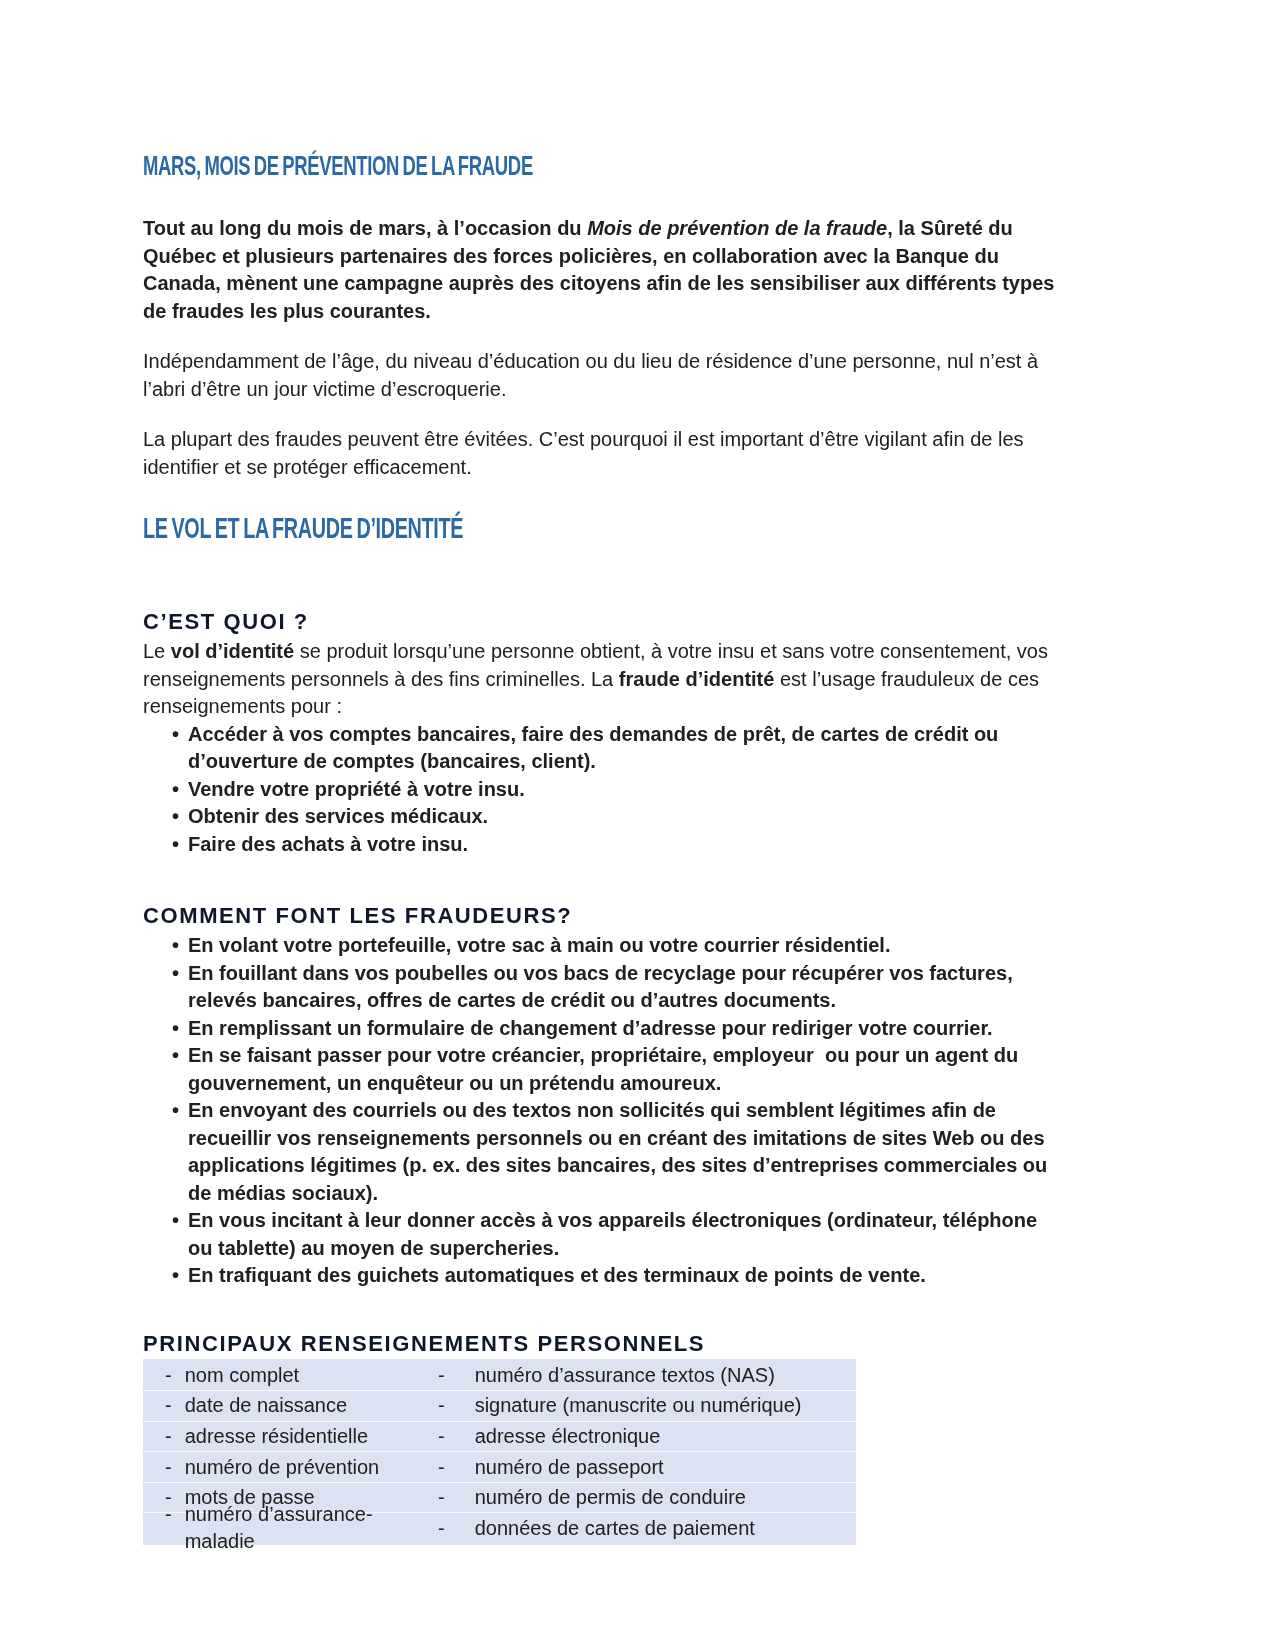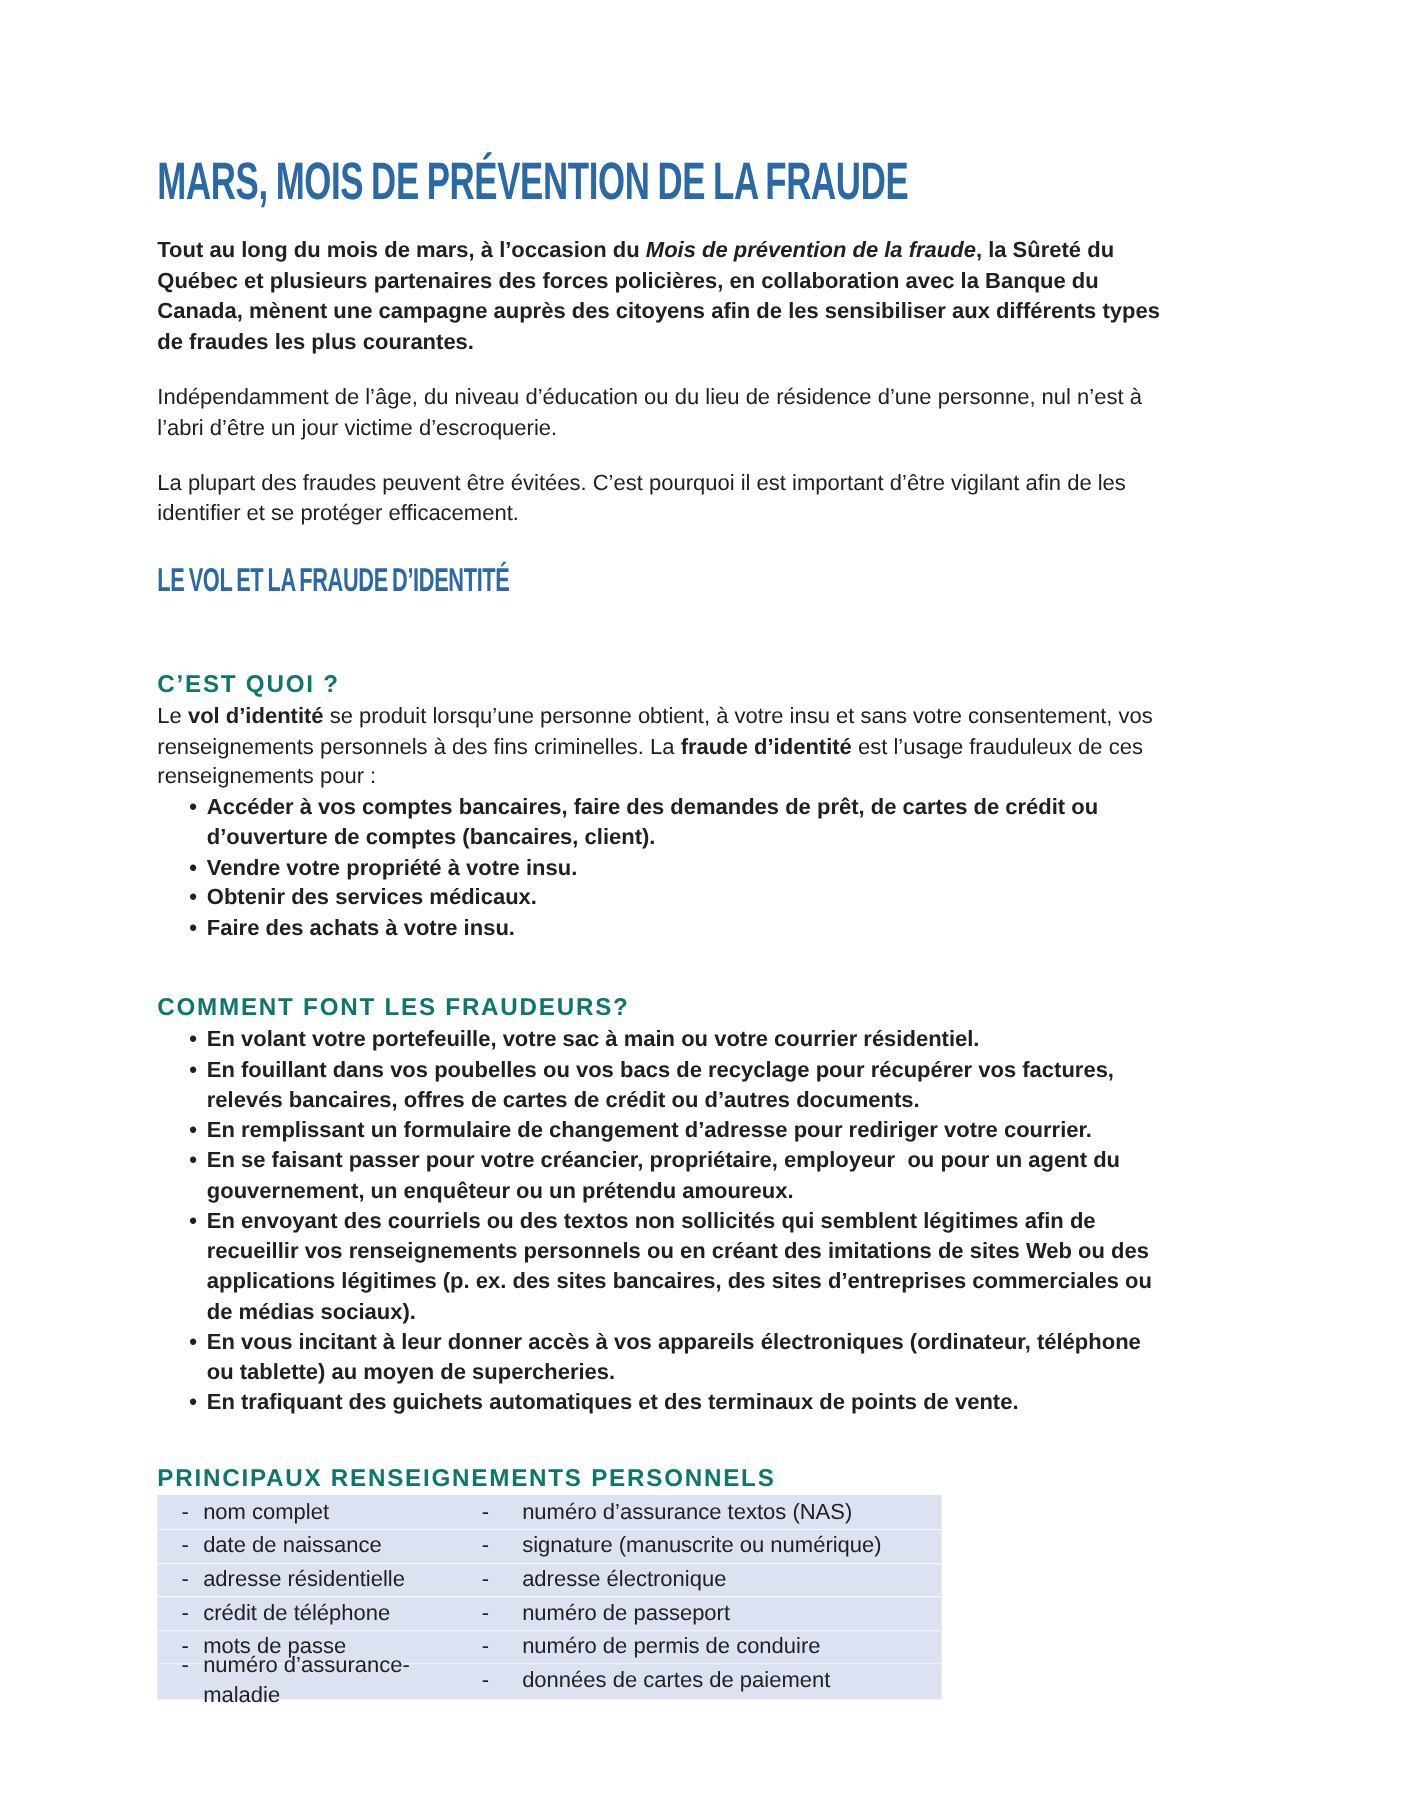--- a/index.html
+++ b/index.html
@@ -6,26 +6,26 @@
   body{
     width:1275px;height:1650px;background:#ffffff;overflow:hidden;
     font-family:"Liberation Sans","DejaVu Sans",sans-serif;
     color:#202020;
     -webkit-font-smoothing:antialiased;
   }
   .page{box-sizing:border-box;width:1275px;height:1650px;padding:143px 208px 0 143px;}
 
   
   h1,h2{margin:0;color:#2A69A5;font-weight:700;white-space:nowrap;}
-  h1{font-size:48px;line-height:46px;margin-bottom:26px;}
+  h1{font-size:28px;line-height:46px;margin-bottom:26px;}
   h2{font-size:30px;line-height:48px;margin-top:22px;}
   .condense{display:inline-block;transform:scaleX(0.66);transform-origin:0 60%;letter-spacing:-0.5px;word-spacing:-2px;}
 
   
-  .subhead{color:#0f766e;font-weight:700;font-size:22px;line-height:27px;letter-spacing:1.6px;margin:0;}
+  .subhead{color:#0f172a;font-weight:700;font-size:22px;line-height:27px;letter-spacing:1.6px;margin:0;}
   .subhead.what{margin-top:56px;}
   .subhead.how{margin-top:44px;}
   .subhead.personal{margin-top:40px;}
 
   
   p.body{font-size:20px;line-height:27.5px;margin:0 0 23px 0;}
   p.body.tight{margin:3px 0 0 0;}
   .seg-bold{font-weight:700;}
   .seg-bold_italic{font-weight:700;font-style:italic;}
   .seg-normal{font-weight:400;}
@@ -114,21 +114,21 @@
           <span class="pi-text">adresse résidentielle</span>
         </div>
         <div class="pi-cell right">
           <span class="pi-dash">-</span>
           <span class="pi-text">adresse électronique</span>
         </div>
       </div>
       <div class="pi-row">
         <div class="pi-cell left">
           <span class="pi-dash">-</span>
-          <span class="pi-text">crédit de téléphone</span>
+          <span class="pi-text">numéro de prévention</span>
         </div>
         <div class="pi-cell right">
           <span class="pi-dash">-</span>
           <span class="pi-text">numéro de passeport</span>
         </div>
       </div>
       <div class="pi-row">
         <div class="pi-cell left">
           <span class="pi-dash">-</span>
           <span class="pi-text">mots de passe</span>

